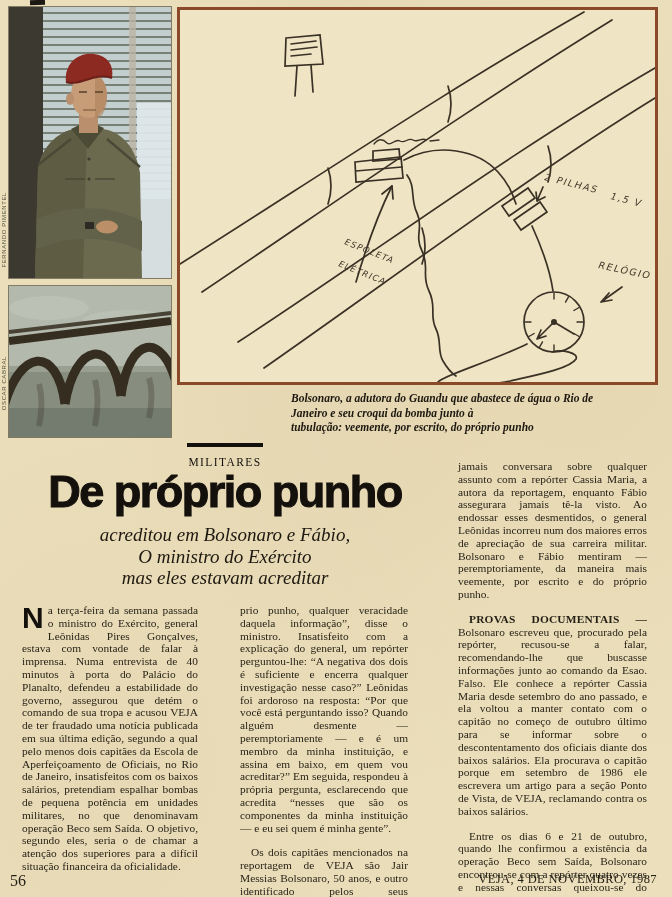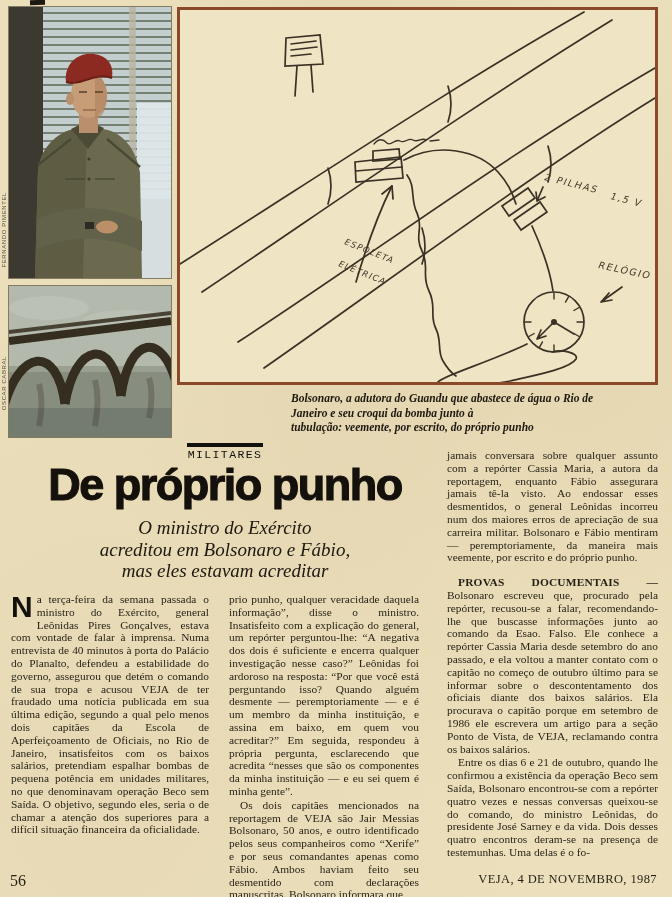--- a/index.html
+++ b/index.html
@@ -29,31 +29,31 @@
     font-size:9.5px; letter-spacing:1.6px; fill:#42382a;}
   .hand2{ font-family:"DejaVu Sans", sans-serif; font-style:italic;
     font-size:8.5px; letter-spacing:1.2px; fill:#42382a;}
   
   .caption{ left:291px; top:391px; font-weight:bold; font-size:11.5px;
     line-height:14.5px; color:#1d1810;font-style:italic; }
   .caption div{white-space:nowrap;}
   
   .header{ left:10px; top:443px; width:430px; text-align:center; }
   .kicker-rule{ width:76px; height:4px; background:#14100c; margin:0 auto; }
-  .kicker{ font-size:11.5px; letter-spacing:1.4px; margin-top:1px; color:#14100c;font-family:Liberation Mono, monospace;}
+  .kicker{ font-size:11.5px; letter-spacing:1.4px; margin-top:9px; color:#14100c;}
   .title{ font-family:"Liberation Sans", sans-serif; font-weight:bold;
     font-size:45px; letter-spacing:-1.5px; color:#14100c; margin-top:0px;
     -webkit-text-stroke:1.1px #14100c; line-height:48px;}
   .subtitle{ font-style:italic; font-size:19px; line-height:21.5px; margin-top:8px; color:#1d1810;}
   
   .col{ font-size:11.4px; line-height:12.8px; text-align:justify; color:#241f15;}
   .col1{ left:10px;  top:592px; width:200px; }
   .col2{ left:228px; top:592px; width:192px; }
   .col3{ left:446px; top:448px; width:213px; }
-  .para{ margin:1px; }
+  .para{ margin:12px; }
   .para.indent{ text-indent:11px; }
   .para.gap{ margin-top:12px; }
   .dropcap{ float:left; font-family:"Liberation Sans", sans-serif; font-weight:bold;
     font-size:30px; line-height:25px; padding:1px 4px 0 0; color:#14100c;}
   .lead{ font-weight:bold; letter-spacing:.2px; }
   
   .footer-left{ left:10px; top:872px; font-size:16px; }
   .footer-right{ right:15px; top:872px; font-size:12.5px; letter-spacing:.4px; }
   .edge-mark{ left:30px; top:0; width:15px; height:5px; background:#1c1812; transform:rotate(-2deg);}
 </style>
@@ -225,22 +225,22 @@
     <div>Bolsonaro, a adutora do Guandu que abastece de água o Rio de</div>
     <div>Janeiro e seu croqui da bomba junto à</div>
     <div>tubulação: veemente, por escrito, do próprio punho</div>
   </div>
 
   <div class="abs header">
     <div class="kicker-rule"></div>
     <div class="kicker">MILITARES</div>
     <div class="title">De próprio punho</div>
     <div class="subtitle">
+      <div>acreditou em Bolsonaro e Fábio,</div>
       <div>O ministro do Exército</div>
-      <div>acreditou em Bolsonaro e Fábio,</div>
       <div>mas eles estavam acreditar</div>
     </div>
   </div>
 
   <div class="abs col col1">
     <p class="para"><span class="dropcap">N</span><span>a terça-feira da semana passada o ministro do Exército, general Leônidas Pires Gonçalves, estava com vontade de falar à imprensa. Numa entrevista de 40 minutos à porta do Palácio do Planalto, defendeu a estabilidade do governo, assegurou que detém o comando de sua tropa e acusou VEJA de ter fraudado uma notícia publicada em sua última edição, segundo a qual pelo menos dois capitães da Escola de Aperfeiçoamento de Oficiais, no Rio de Janeiro, insatisfeitos com os baixos salários, pretendiam espalhar bombas de pequena potência em unidades militares, no que denominavam operação Beco sem Saída. O objetivo, segundo eles, seria o de chamar a atenção dos superiores para a difícil situação financeira da oficialidade.</span></p>
   </div>
 
   <div class="abs col col2">
     <p class="para">prio punho, qualquer veracidade daquela informação”, disse o ministro. Insatisfeito com a explicação do general, um repórter perguntou-lhe: “A negativa dos dois é suficiente e encerra qualquer investigação nesse caso?” Leônidas foi ardoroso na resposta: “Por que você está perguntando isso? Quando alguém desmente — peremptoriamente — e é um membro da minha instituição, e assina em baixo, em quem vou acreditar?” Em seguida, respondeu à própria pergunta, esclarecendo que acredita “nesses que são os componentes da minha instituição — e eu sei quem é minha gente”.</p>

